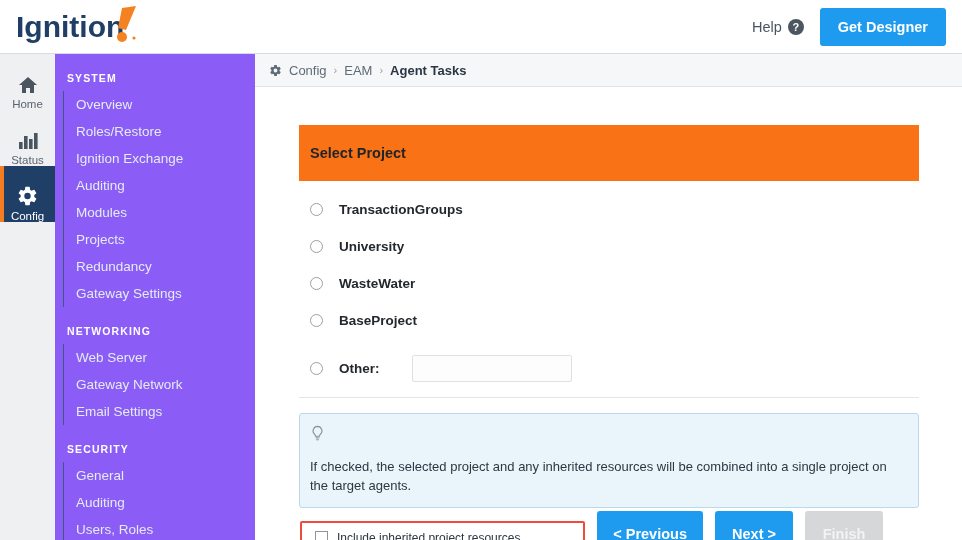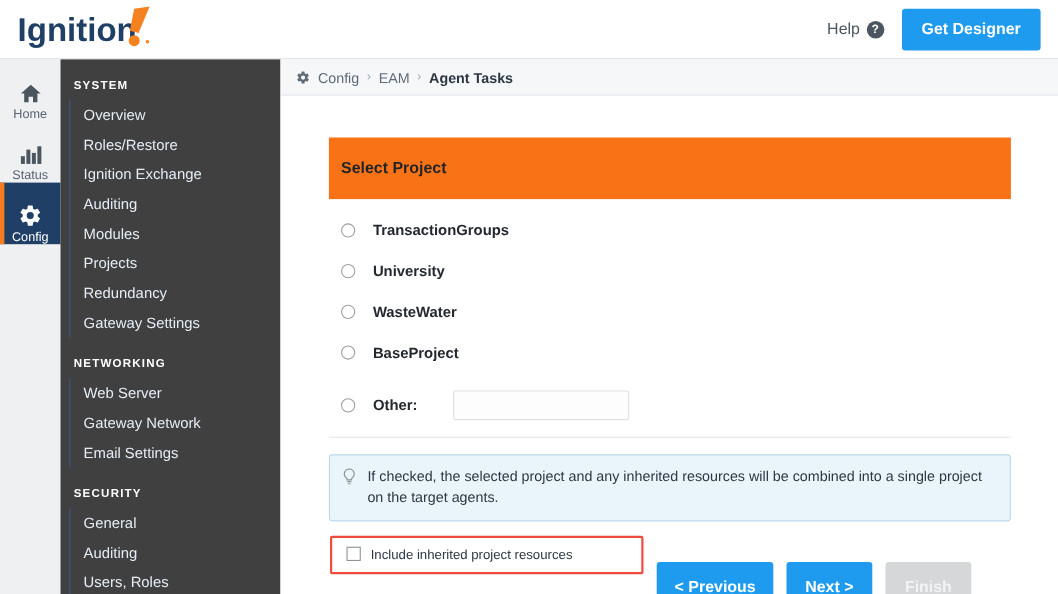--- a/index.html
+++ b/index.html
@@ -104,21 +104,21 @@
     width: 4px;
     background: #f57c20;
   }
   .rail-item svg { display: block; }
 
   
   .sidebar {
     position: absolute;
     left: 55px; top: 54px;
     width: 200px; height: 486px;
-    background: #404040;
+    background: #8b5cf6;
     overflow: hidden;
   }
   .nav-section-title {
     color: #ffffff;
     font-size: 10.5px;
     font-weight: bold;
     letter-spacing: 1.1px;
     padding: 0 0 0 12px;
     margin-top: 18px;
     margin-bottom: 7px;
@@ -226,20 +226,21 @@
     background: #eaf4fb;
     border: 1px solid #bcd9ec;
     border-radius: 3px;
     padding: 10px 12px 11px 10px;
     display: flex;
     gap: 9px;
     font-size: 13px;
     line-height: 1.45;
     color: #2c3741;
     box-sizing: border-box;
+    flex-direction: column;
   }
   .infobox svg { flex: none; margin-top: 1px; }
   .check-wrap {
     margin-top: 13px;
     margin-left: 1px;
     border: 2px solid #f04a3f;
     border-radius: 2px;
     padding: 8px 10px 9px 13px;
     width: 285px;
     box-sizing: border-box;

